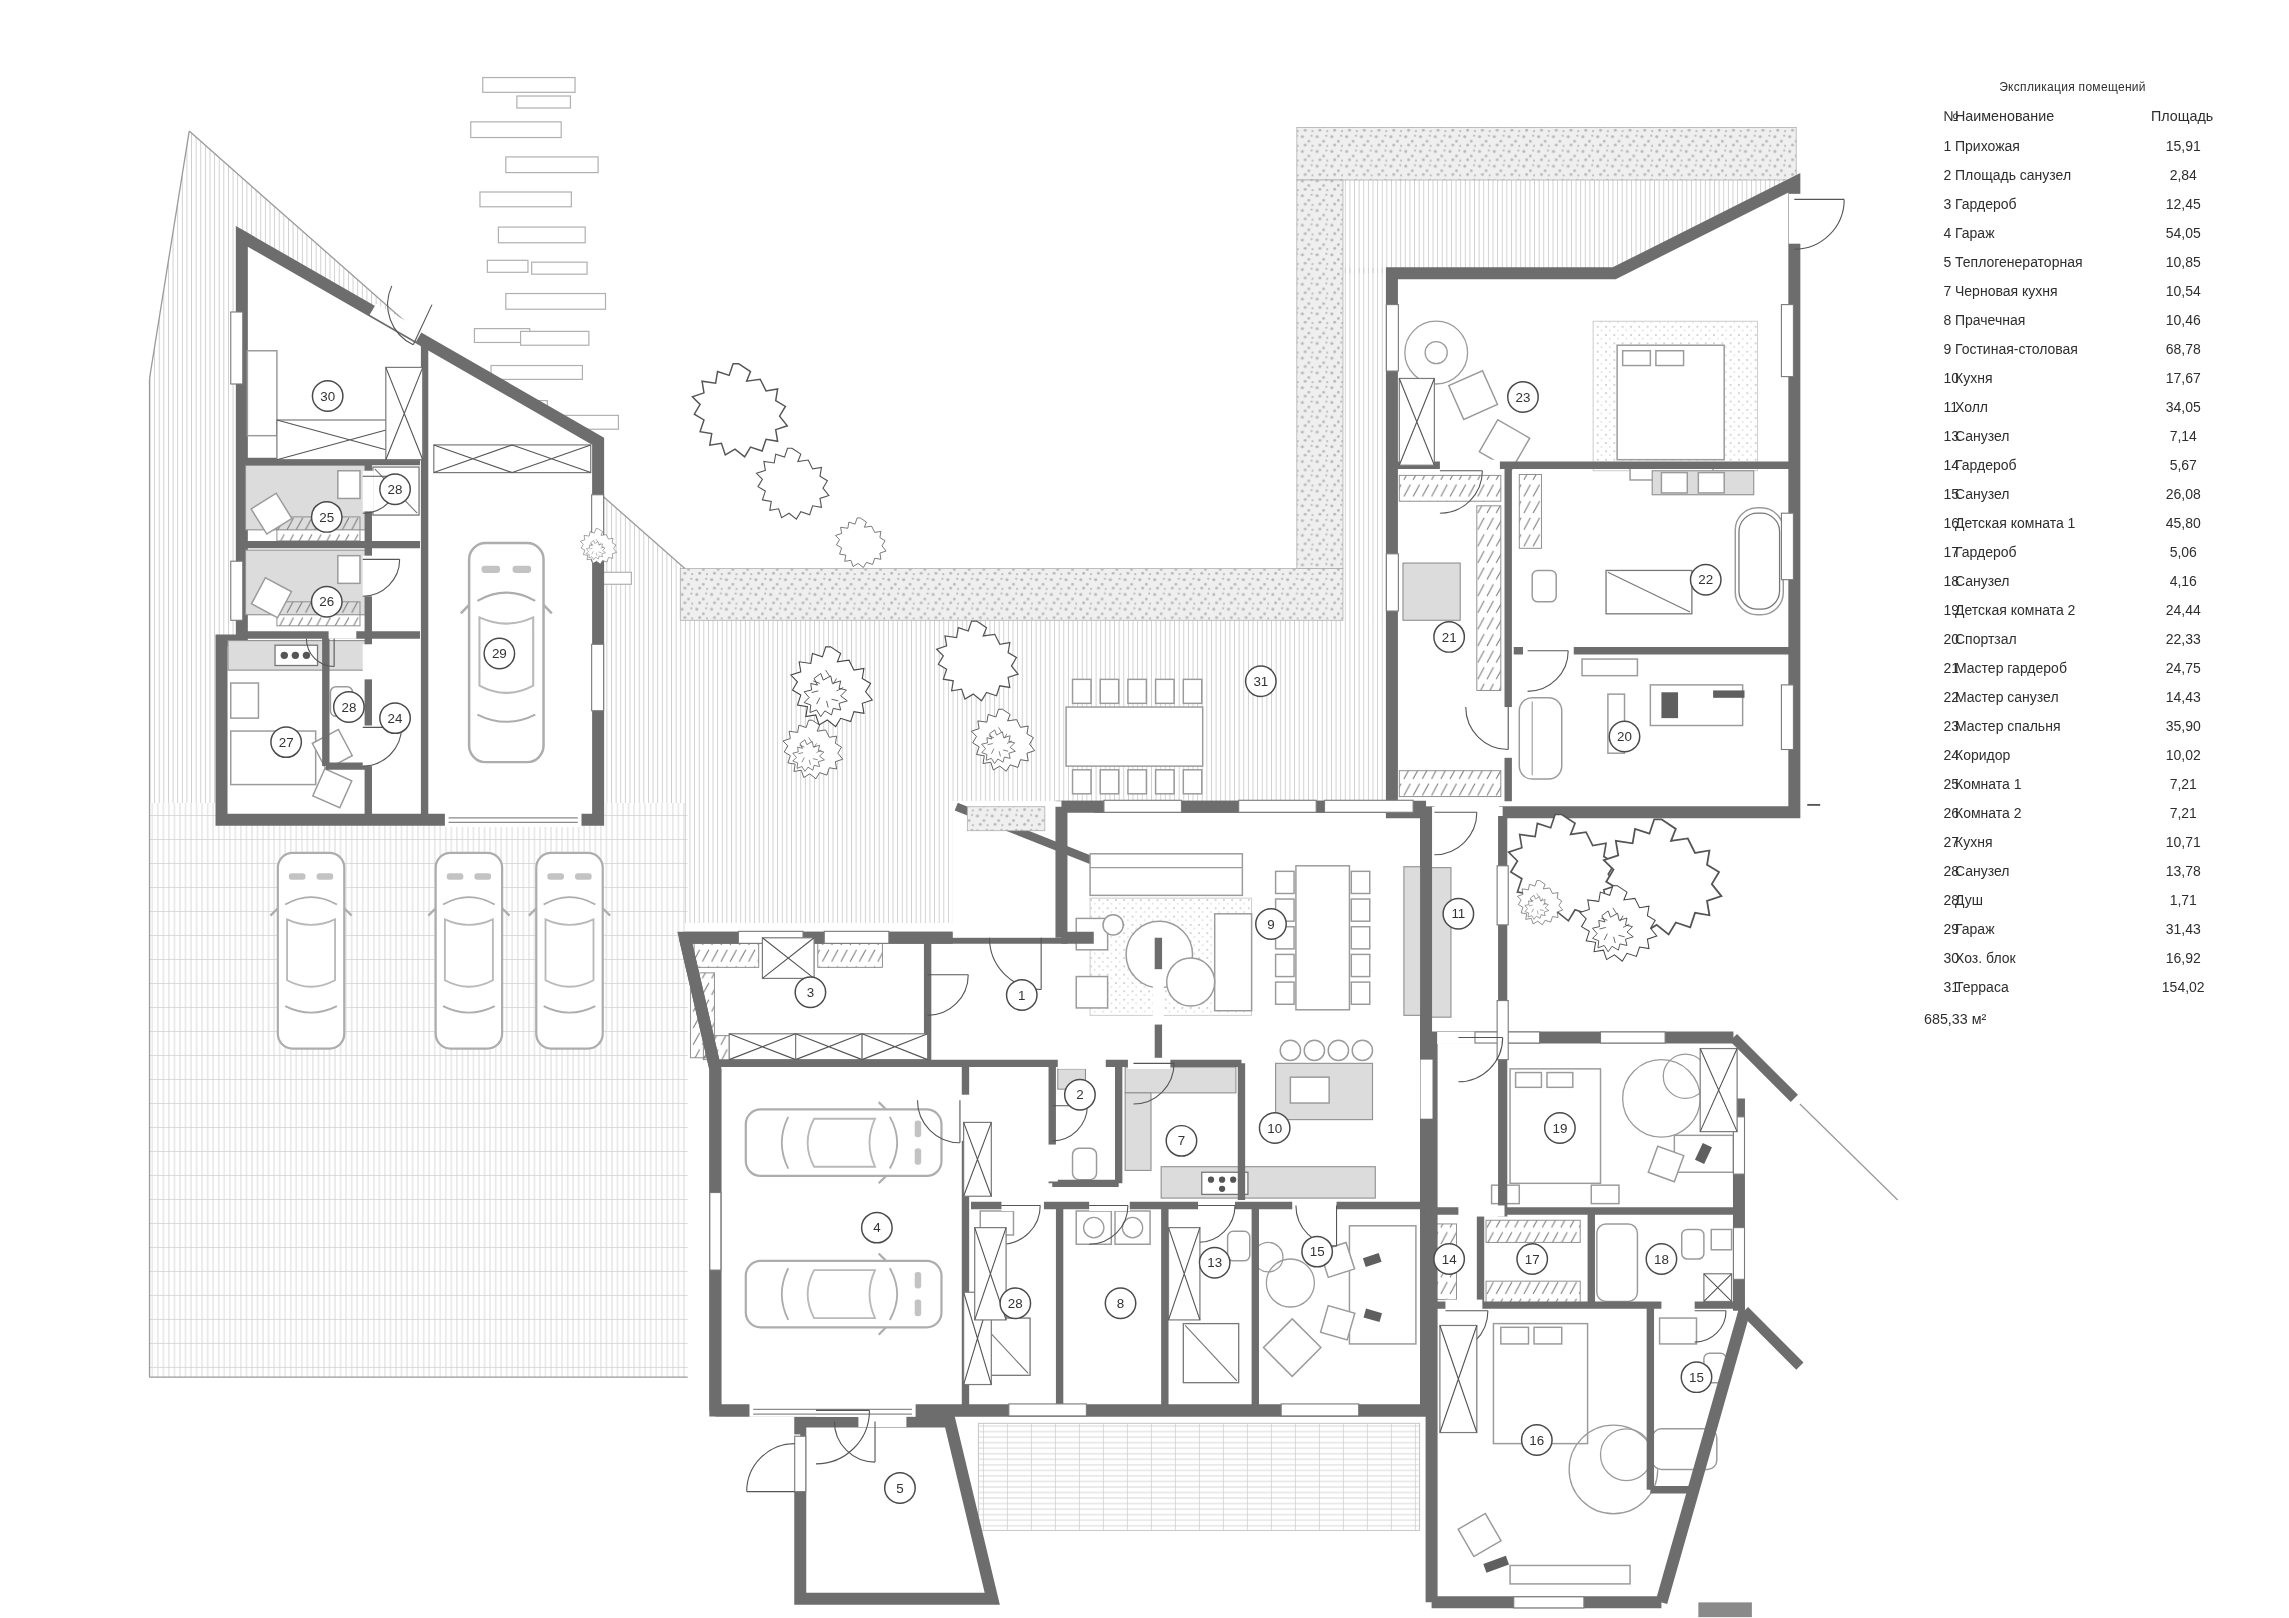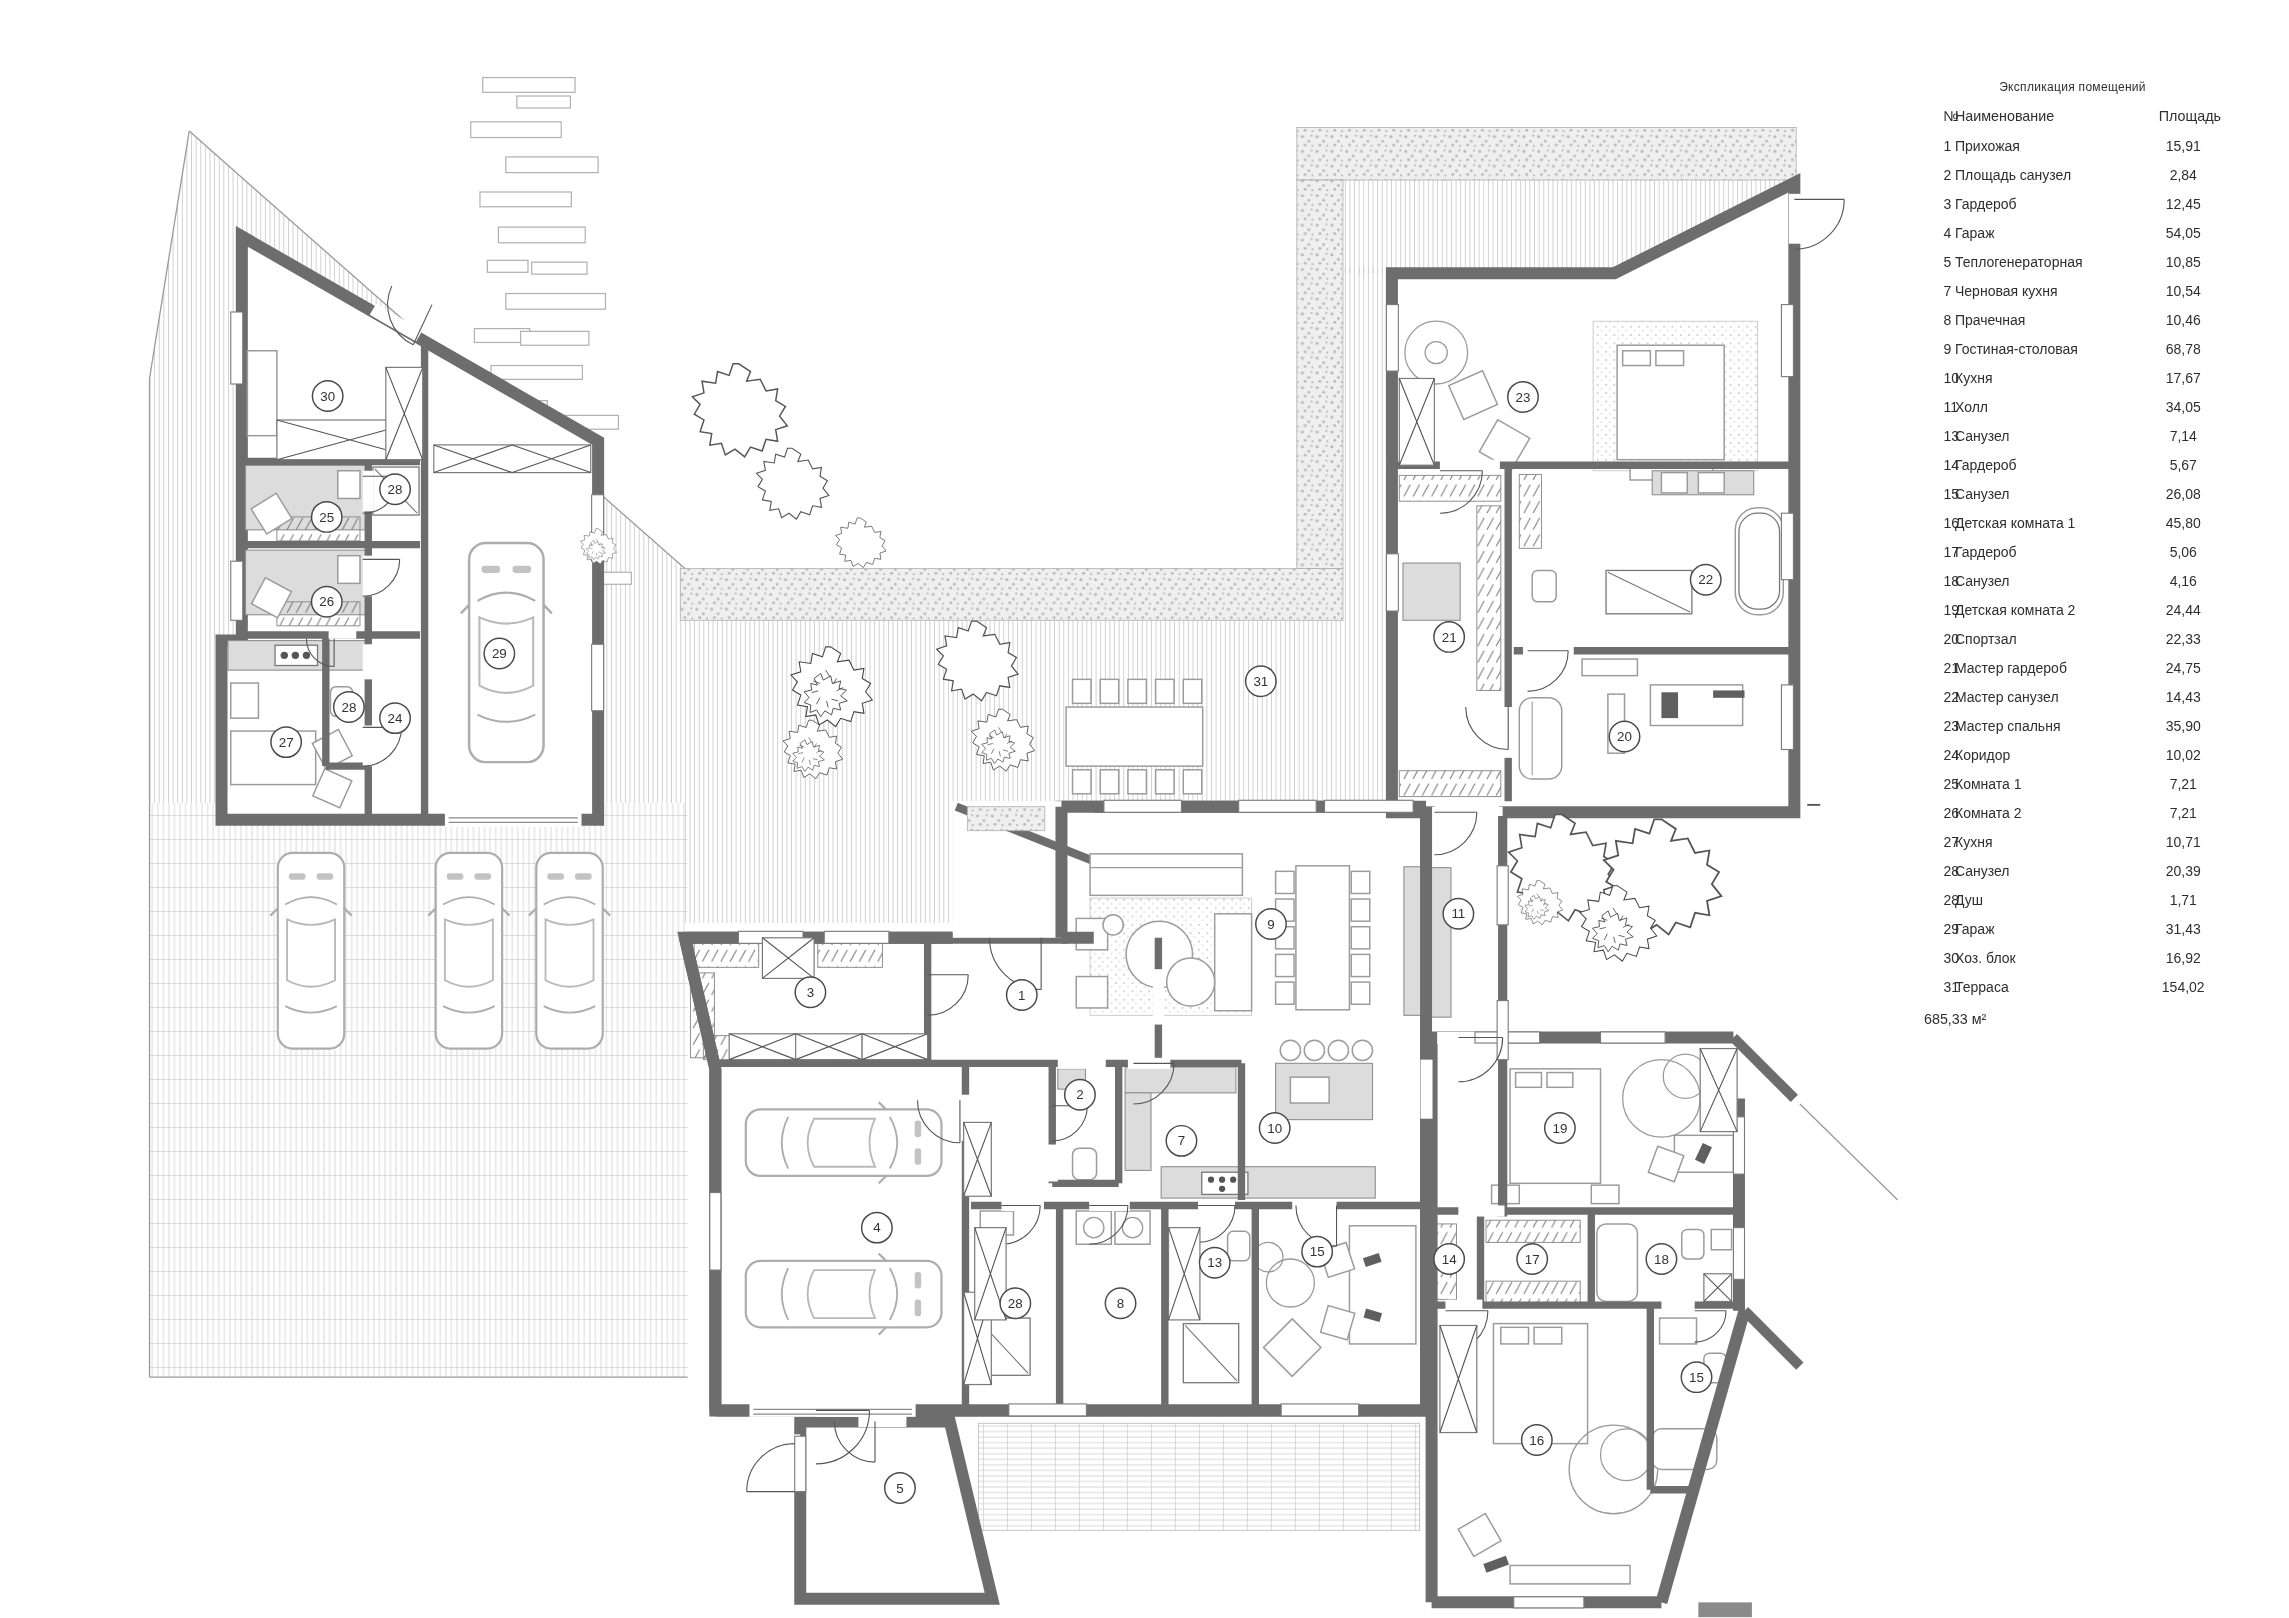--- a/index.html
+++ b/index.html
@@ -27,21 +27,21 @@
   .xbox{fill:#ffffff;stroke:#7a7a7a;stroke-width:1.3;}
   .stone{fill:#ffffff;stroke:#b0b0b0;stroke-width:1.3;}
   .gdl{stroke:#8a8a8a;stroke-width:1.4;}
 
   
   .legend{position:absolute;left:1924px;top:79px;width:297px;color:var(--text);}
   .legend-title{text-align:center;font-size:12px;letter-spacing:0.3px;line-height:16.6px;}
   .legend-head{display:grid;grid-template-columns:31px 1fr 70px;margin-top:12px;font-size:14.3px;}
   .legend-head .h-no{padding-left:19.4px;}
   .legend-head .h-name{text-align:left;}
-  .legend-head .h-area{text-align:right;}
+  .legend-head .h-area{text-align:left;}
   .legend-rows{margin-top:8.3px;}
   .legend-row{display:grid;grid-template-columns:31px 1fr 70px;line-height:29px;font-size:14px;}
   .legend-row .c-no{padding-left:19.4px;}
   .legend-row .c-area{text-align:center;padding-right:5.5px;}
   .legend-total{margin-top:2.8px;padding-right:1.8px;font-size:14.3px;line-height:28px;}
 </style>
 </head>
 <body>
 
 <div class="page">
@@ -898,21 +898,21 @@
           <span class="c-area">7,21</span>
         </div>
         <div class="legend-row">
           <span class="c-no">27</span>
           <span class="c-name">Кухня</span>
           <span class="c-area">10,71</span>
         </div>
         <div class="legend-row">
           <span class="c-no">28</span>
           <span class="c-name">Санузел</span>
-          <span class="c-area">20,39</span>
+          <span class="c-area">13,78</span>
         </div>
         <div class="legend-row">
           <span class="c-no">28</span>
           <span class="c-name">Душ</span>
           <span class="c-area">1,71</span>
         </div>
         <div class="legend-row">
           <span class="c-no">29</span>
           <span class="c-name">Гараж</span>
           <span class="c-area">31,43</span>

